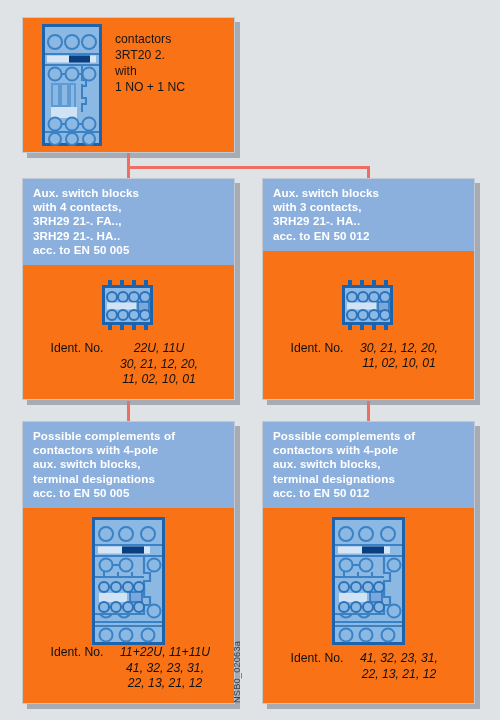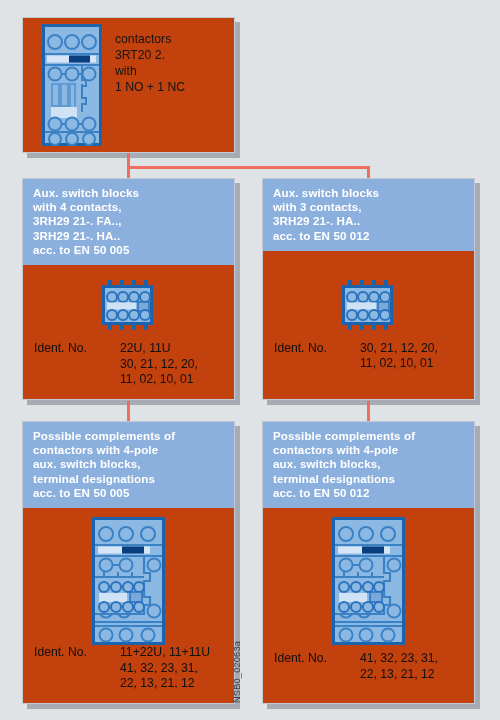--- a/index.html
+++ b/index.html
@@ -18,39 +18,40 @@
   #canvas {
     position: relative;
     width: 500px;
     height: 720px;
   }
 
   
   .card {
     position: absolute;
     box-sizing: border-box;
-    background: #c2410c;
+    background: #f97316;
     border: 1px solid #c3c9d2;
     box-shadow: 5px 5px 0 0 rgba(120,128,138,0.55);
   }
   .card-header {
     box-sizing: border-box;
     background: #8cb0dd;
     color: #ffffff;
     padding: 7px 10px 8px 10px;
     font-size: 11.6px;
     line-height: 14.2px;
     white-space: pre-line;
     letter-spacing: 0.1px;
     font-weight: bold;
   }
   .card-body {
     position: relative;
     box-sizing: border-box;
     height: 100%;
+    text-align: center;
   }
 
   
   #card-top {
     left: 22px;
     top: 17px;
     width: 213px;
     height: 136px;
     display: flex;
     align-items: flex-start;
@@ -82,21 +83,21 @@
   .ident-row {
     position: absolute;
     left: 11px;
     right: 6px;
     display: flex;
     font-size: 12.2px;
     line-height: 15.6px;
     color: #101010;
   }
   .ident-label { width: 86px; flex: none; }
-  .ident-values { white-space: pre-line; }
+  .ident-values { white-space: pre-line; font-style: italic; }
 
   .icon-center {
     position: absolute;
     left: 0;
     right: 0;
     display: flex;
     justify-content: center;
   }
 
   

